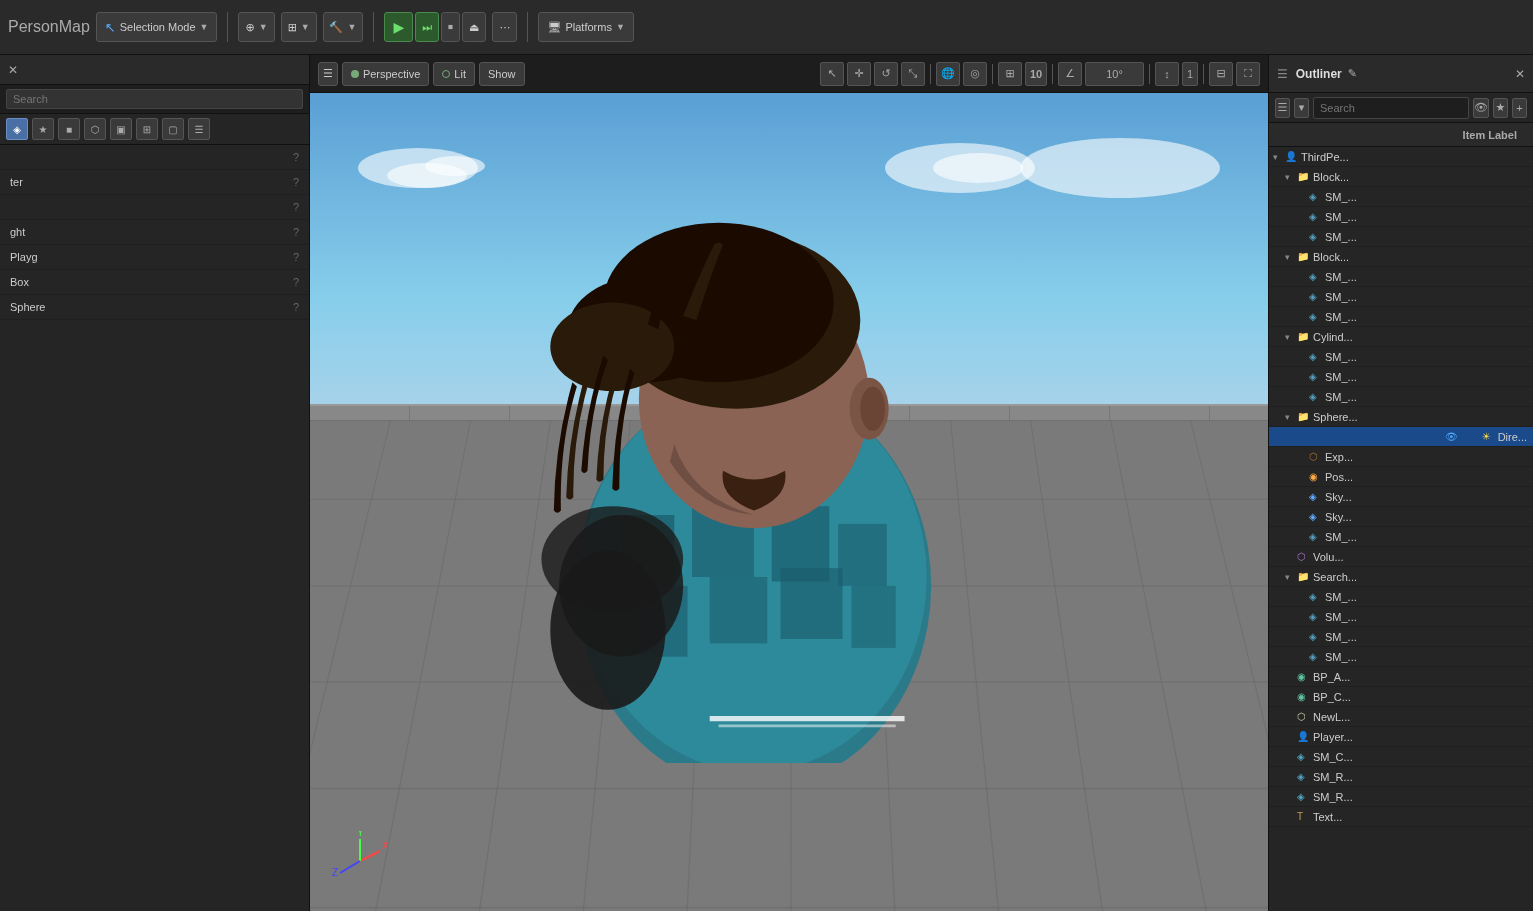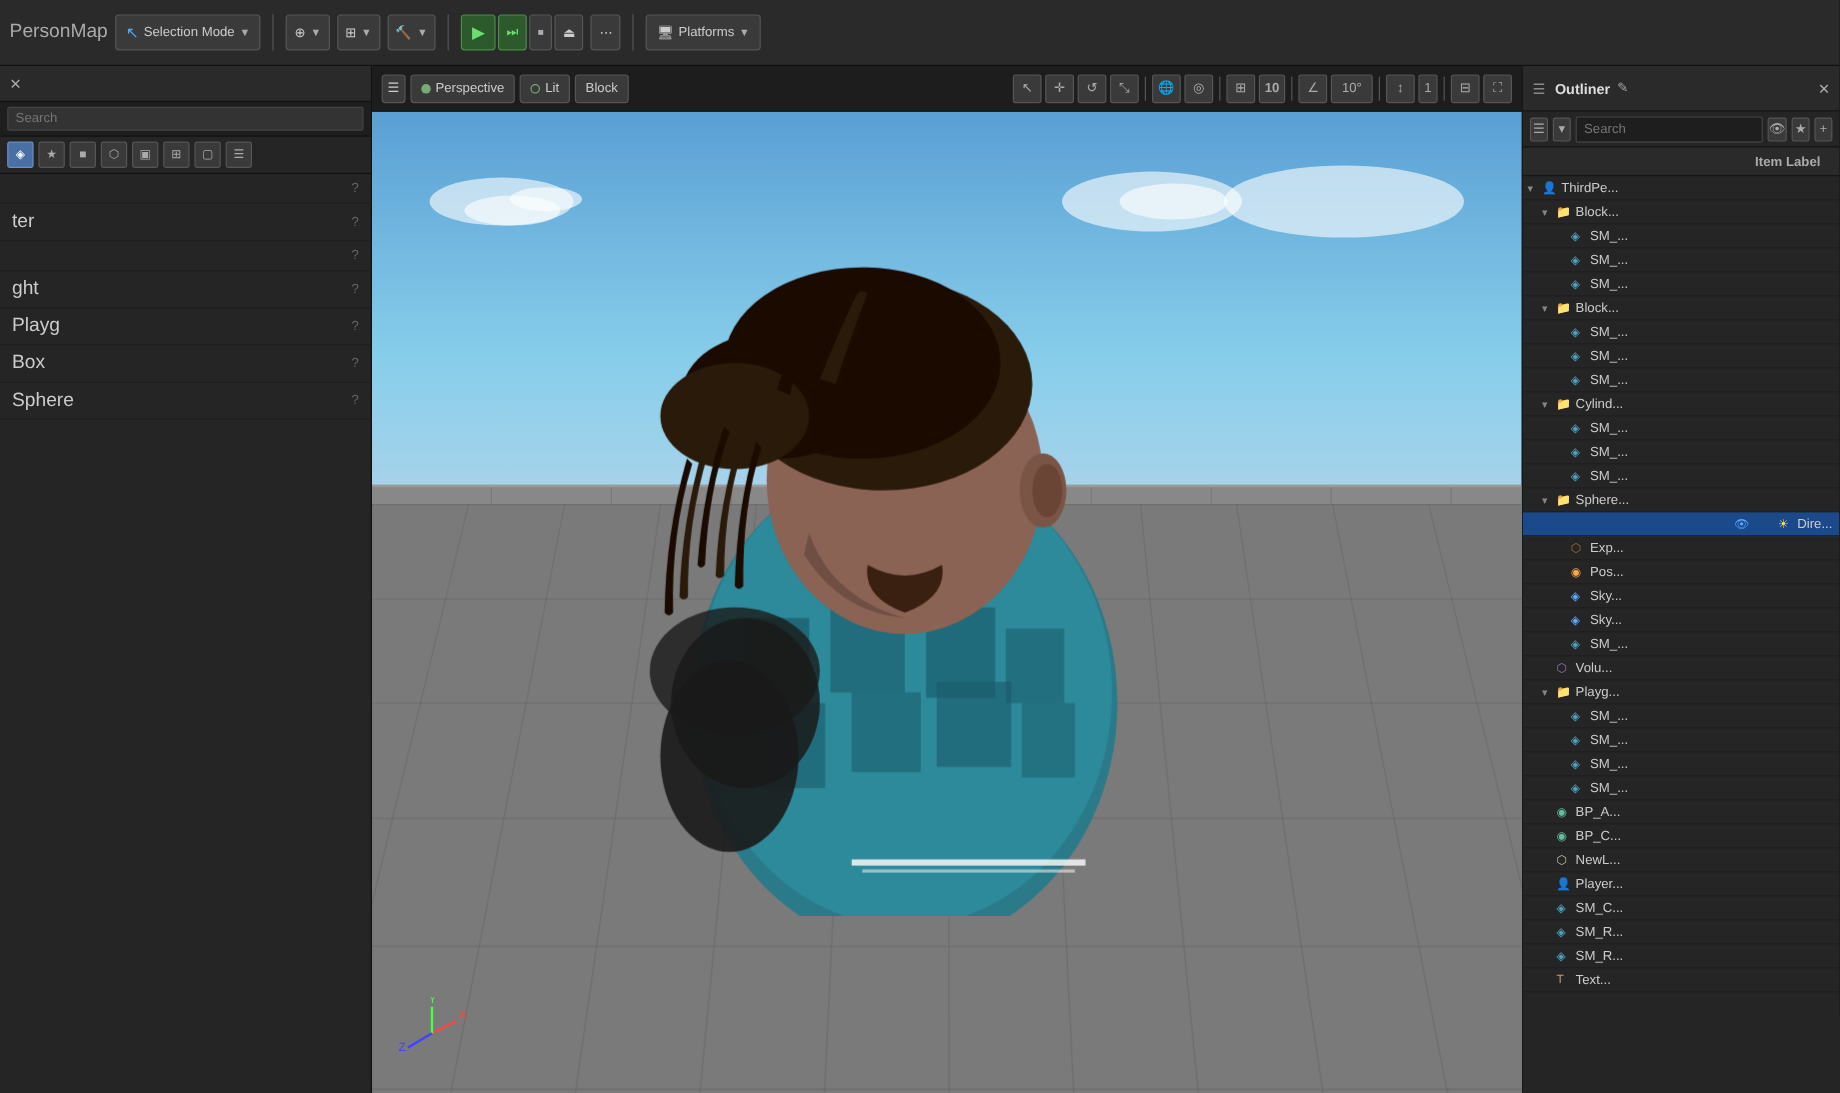--- a/index.html
+++ b/index.html
@@ -119,21 +119,21 @@
       border-bottom: 1px solid #111;
     }
     .left-list-item {
       display: flex;
       align-items: center;
       padding: 6px 10px;
       border-bottom: 1px solid #1f1f1f;
       cursor: pointer;
       justify-content: space-between;
     }
-    .left-list-item .item-name { color: #ccc; font-size: 16px; }
+    .left-list-item .item-name { color: #ccc; font-size: 11px; }
     .help-icon { color: #666; font-size: 11px; }
 
     
     .viewport {
       flex: 1;
       position: relative;
       background: #1a1a1a;
       overflow: hidden;
     }
     .viewport-toolbar {
@@ -458,21 +458,21 @@
         <span class="dot"></span>
         <span>Perspective</span>
       </button>
 
       <button class="vp-btn">
         <span style="width:8px;height:8px;border-radius:50%;border:1px solid #7a7;display:inline-block;"></span>
         <span>Lit</span>
       </button>
 
       <button class="vp-btn">
-        <span>Block</span>
+        <span>Show</span>
       </button>
 
       <div class="vp-spacer"></div>
 
       <div class="vp-right-tools">
         <button class="vp-icon-btn">↖</button>
         <button class="vp-icon-btn">✛</button>
         <button class="vp-icon-btn">↺</button>
         <button class="vp-icon-btn">⤡</button>
 
@@ -484,21 +484,21 @@
         <div style="width:1px;height:20px;background:#555;margin:0 2px;"></div>
 
         <button class="vp-icon-btn">⊞</button>
         <button class="vp-icon-btn" style="width:auto;padding:0 4px;font-weight:bold;">
           <span>10</span>
         </button>
 
         <div style="width:1px;height:20px;background:#555;margin:0 2px;"></div>
 
         <button class="vp-icon-btn">∠</button>
-        <button class="vp-icon-btn" style="width:auto;padding:0 8px;">
+        <button class="vp-icon-btn" style="width:auto;padding:0 20px;">
           <span>10°</span>
         </button>
 
         <div style="width:1px;height:20px;background:#555;margin:0 2px;"></div>
 
         <button class="vp-icon-btn">↕</button>
         <button class="vp-icon-btn" style="width:auto;padding:0 4px;">
           <span>1</span>
         </button>
 
@@ -753,21 +753,21 @@
         <span class="tree-indent" style="width:16px;"></span>
         <span class="tree-arrow"> </span>
         <span class="tree-icon" style="color:#a070c0;">⬡</span>
         <span class="tree-label">Volu...</span>
       </div>
 
       <div class="tree-item">
         <span class="tree-indent" style="width:16px;"></span>
         <span class="tree-arrow">▾</span>
         <span class="tree-icon tree-folder-icon">📁</span>
-        <span class="tree-label">Playg...</span>
+        <span class="tree-label">Search...</span>
       </div>
       <div class="tree-item">
         <span class="tree-indent" style="width:28px;"></span>
         <span class="tree-arrow"> </span>
         <span class="tree-icon" style="color:#50a0c0;">◈</span>
         <span class="tree-label">SM_...</span>
       </div>
       <div class="tree-item">
         <span class="tree-indent" style="width:28px;"></span>
         <span class="tree-arrow"> </span>

